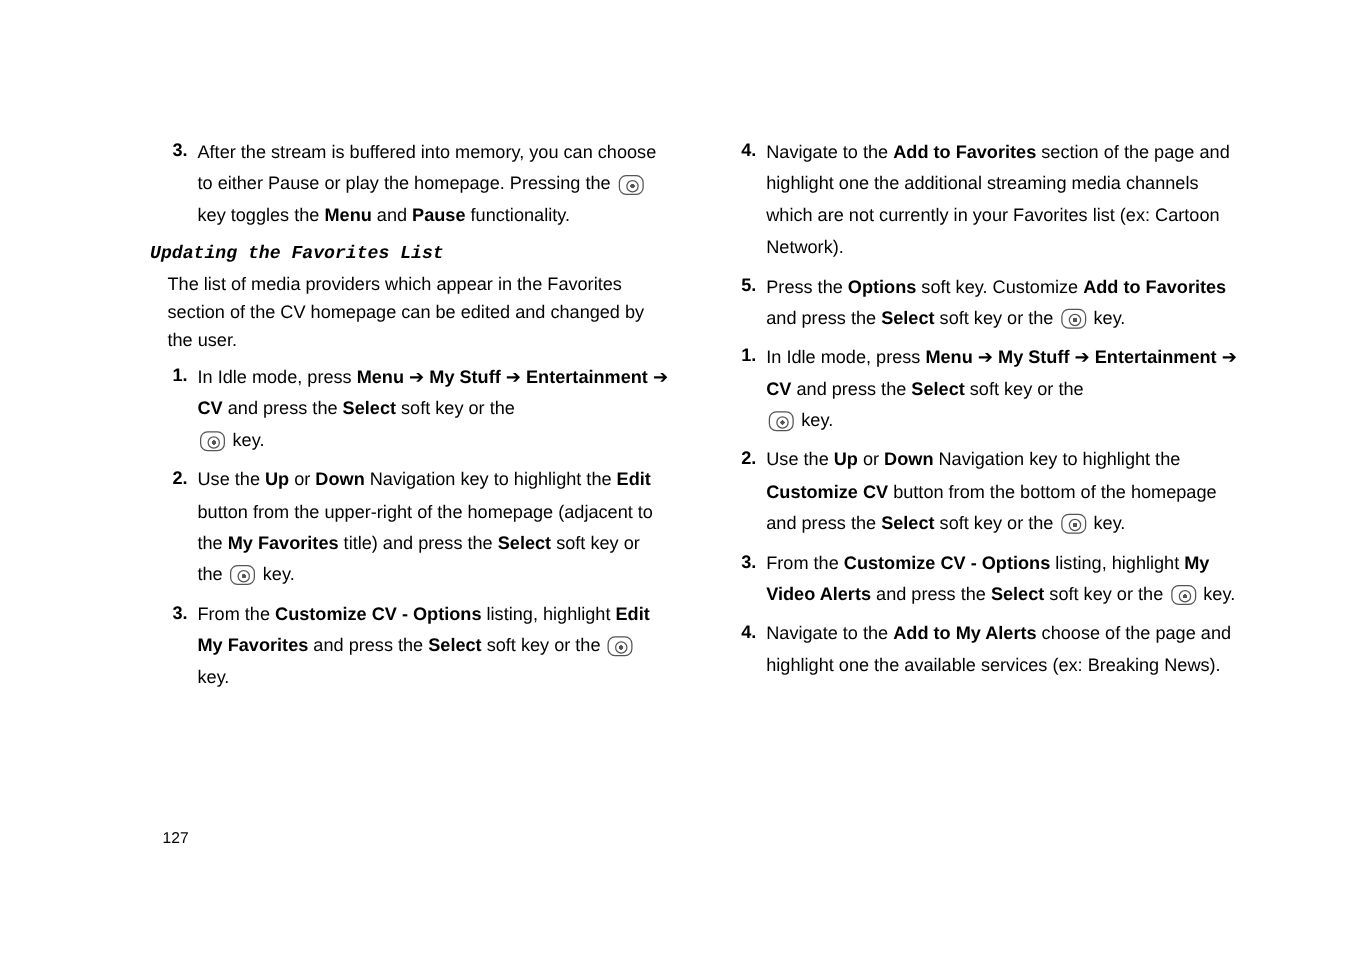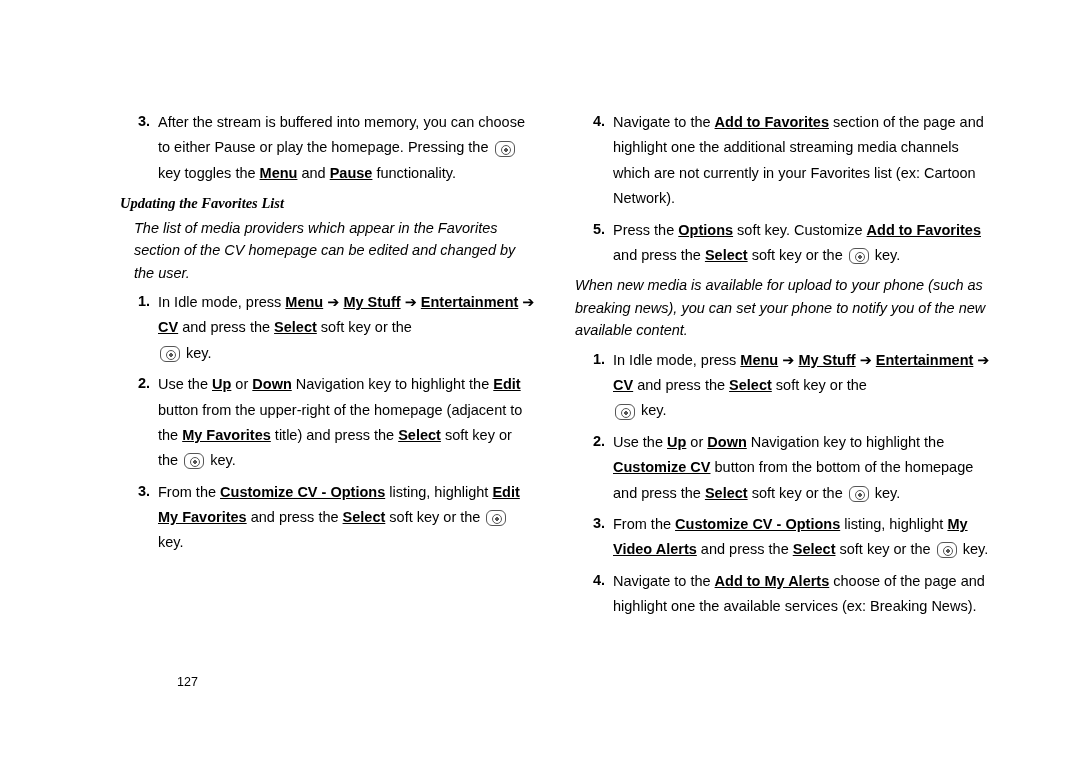--- a/index.html
+++ b/index.html
@@ -27,29 +27,28 @@
     line-height: 1.55;
   }
   .section-heading {
     font-family: Arial, Helvetica, sans-serif;
     font-weight: 900;
     font-size: 16px;
     margin: 8px 0 4px 0;
     letter-spacing: -0.2px;
   }
   .sub-heading {
-    font-family: Liberation Serif, serif;
+    font-family: Liberation Mono, monospace;
     font-weight: bold;
     font-style: italic;
     font-size: 14.5px;
     margin: 4px 0 2px 0;
   }
   p.intro {
     margin: 2px 0 6px 14px;
-    font-style: italic;
   }
   ol {
     list-style: none;
     padding: 0;
     margin: 0;
   }
   li.num-item {
     display: flex;
     margin-bottom: 6px;
   }
@@ -57,21 +56,21 @@
     font-weight: bold;
     width: 30px;
     text-align: right;
     padding-right: 8px;
     flex-shrink: 0;
   }
   .item-body {
     flex: 1;
     line-height: 1.75;
   }
-  .b { font-weight: bold; text-decoration: underline; }
+  .b { font-weight: bold; }
   .arrow {
     font-family: Arial, sans-serif;
   }
   .key-icon {
     display: inline-block;
     vertical-align: middle;
     width: 20px;
     height: 16px;
     border: 1px solid #555;
     border-radius: 6px;
@@ -83,24 +82,23 @@
     content: "";
     position: absolute;
     top: 3px; left: 5px;
     width: 8px; height: 8px;
     border: 1px solid #555;
     border-radius: 50%;
     background: radial-gradient(circle at center, #555 30%, transparent 32%);
   }
   .page-num {
     position: absolute;
-    bottom: 82px;
+    bottom: 94px;
     left: 130px;
     font-size: 12.5px;
-    margin-left: 47px;
   }
 </style>
 </head>
 <body>
 
 <div class="page">
   <div class="col">
 
     <ol>
       <li class="num-item">
@@ -145,21 +143,20 @@
         </span>
       </li>
       <li class="num-item">
         <span class="num">5.</span>
         <span class="item-body">
           <span>Press the </span><span class="b">Options</span><span> soft key. Customize </span><span class="b">Add to Favorites</span><span> and press the </span><span class="b">Select</span><span> soft key or the </span><span class="key-icon"></span><span> key.</span>
         </span>
       </li>
     </ol>
 
-    <p class="intro" style="margin-left:0">When new media is available for upload to your phone (such as breaking news), you can set your phone to notify you of the new available content.</p>
 
     <ol>
       <li class="num-item">
         <span class="num">1.</span>
         <span class="item-body">
           <span>In Idle mode, press </span><span class="b">Menu</span><span class="arrow"> ➔ </span><span class="b">My Stuff</span><span class="arrow"> ➔ </span><span class="b">Entertainment</span><span class="arrow"> ➔ </span><span class="b">CV</span><span> and press the </span><span class="b">Select</span><span> soft key or the </span><br><span class="key-icon"></span><span> key.</span>
         </span>
       </li>
       <li class="num-item">
         <span class="num">2.</span>

